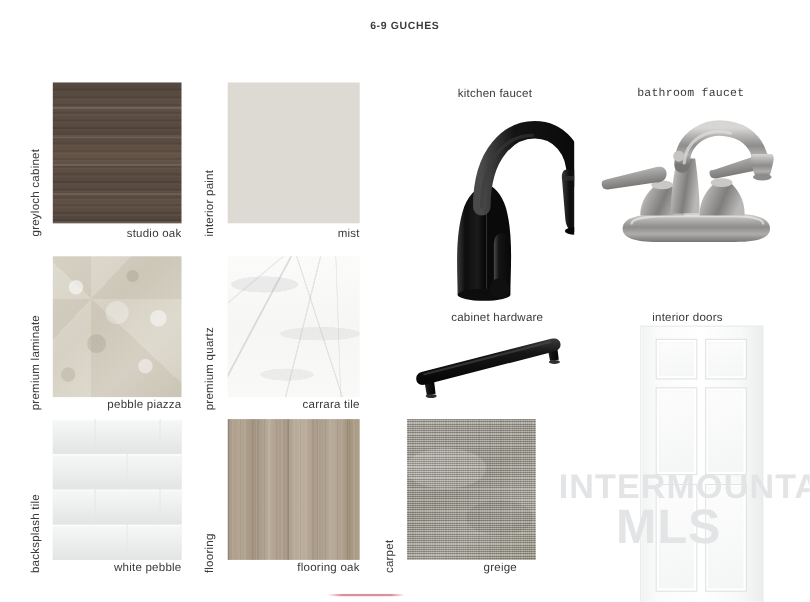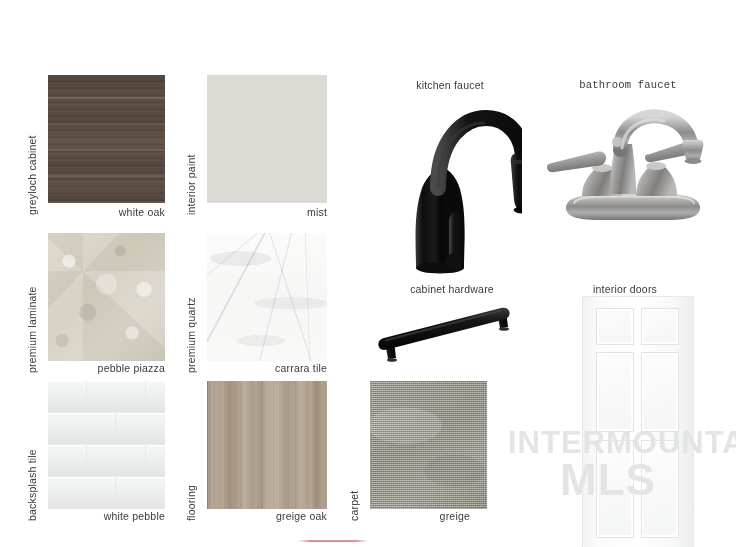--- a/index.html
+++ b/index.html
@@ -182,26 +182,27 @@
     position: absolute;
     background: linear-gradient(90deg, rgba(226,140,150,0) 0%,
                 rgba(221,120,132,0.85) 18%, rgba(221,120,132,0.85) 82%,
                 rgba(226,140,150,0) 100%);
   }
 </style>
 </head>
 <body>
 
 <div class="header">
+  <div class="header-subtitle">6-9 GUCHES</div>
 </div>
 
 <div class="cell">
   <div class="swatch tex-studio-oak" style="left:48px; top:75px; width:117px; height:128px;"></div>
   <div class="vlabel" style="left:38px; top:203px;">greyloch cabinet</div>
-  <div class="caption" style="left:45px; top:206px; width:120px;">white oak</div>
+  <div class="caption" style="left:45px; top:206px; width:120px;">studio oak</div>
 </div>
 
 <div class="cell">
   <div class="swatch tex-pebble" style="left:48px; top:233px; width:117px; height:128px;"></div>
   <div class="vlabel" style="left:38px; top:361px;">premium laminate</div>
   <div class="caption" style="left:45px; top:362px; width:120px;">pebble piazza</div>
 </div>
 
 <div class="cell">
   <div class="subway" style="left:48px; top:381px; width:117px; height:128px;">
@@ -236,21 +237,21 @@
 
 <div class="cell">
   <div class="swatch tex-carrara" style="left:207px; top:233px; width:120px; height:128px;"></div>
   <div class="vlabel" style="left:197px; top:361px;">premium quartz</div>
   <div class="caption" style="left:207px; top:362px; width:120px;">carrara tile</div>
 </div>
 
 <div class="cell">
   <div class="swatch tex-yebinna" style="left:207px; top:381px; width:120px; height:128px;"></div>
   <div class="vlabel" style="left:197px; top:509px;">flooring</div>
-  <div class="caption" style="left:207px; top:510px; width:120px;">greige oak</div>
+  <div class="caption" style="left:207px; top:510px; width:120px;">flooring oak</div>
 </div>
 
 <div class="cell">
   <div class="swatch tex-greige" style="left:370px; top:381px; width:117px; height:128px;"></div>
   <div class="vlabel" style="left:360px; top:509px;">carpet</div>
   <div class="caption" style="left:350px; top:510px; width:120px;">greige</div>
 </div>
 
 <div class="cell">
   <div class="toplabel" style="left:380px; top:79px; width:140px;">kitchen faucet</div>

